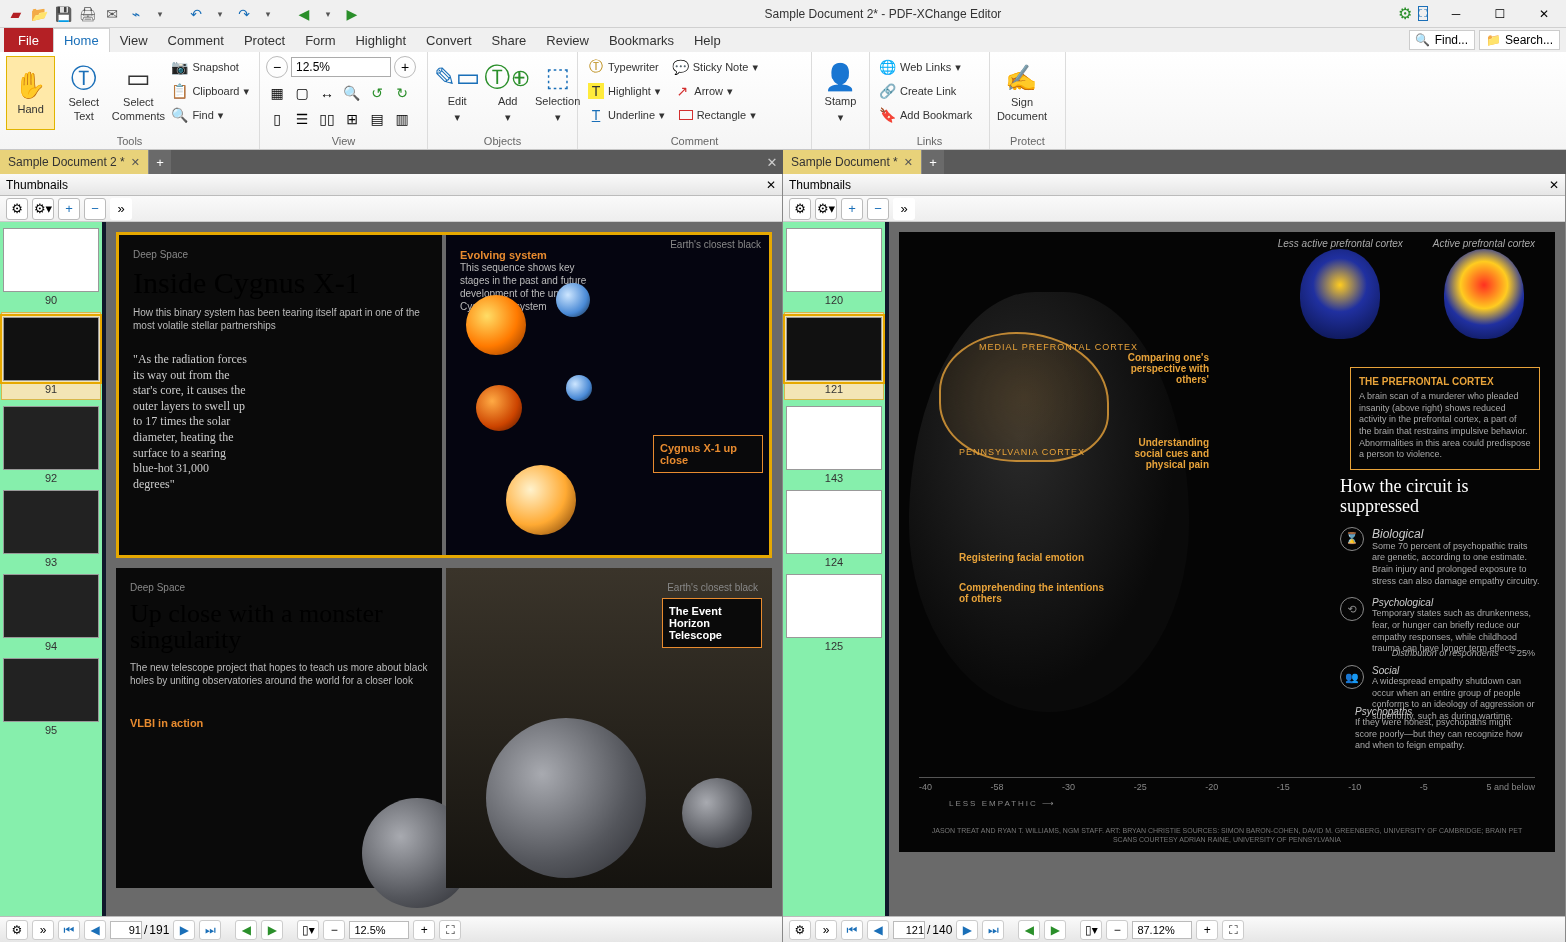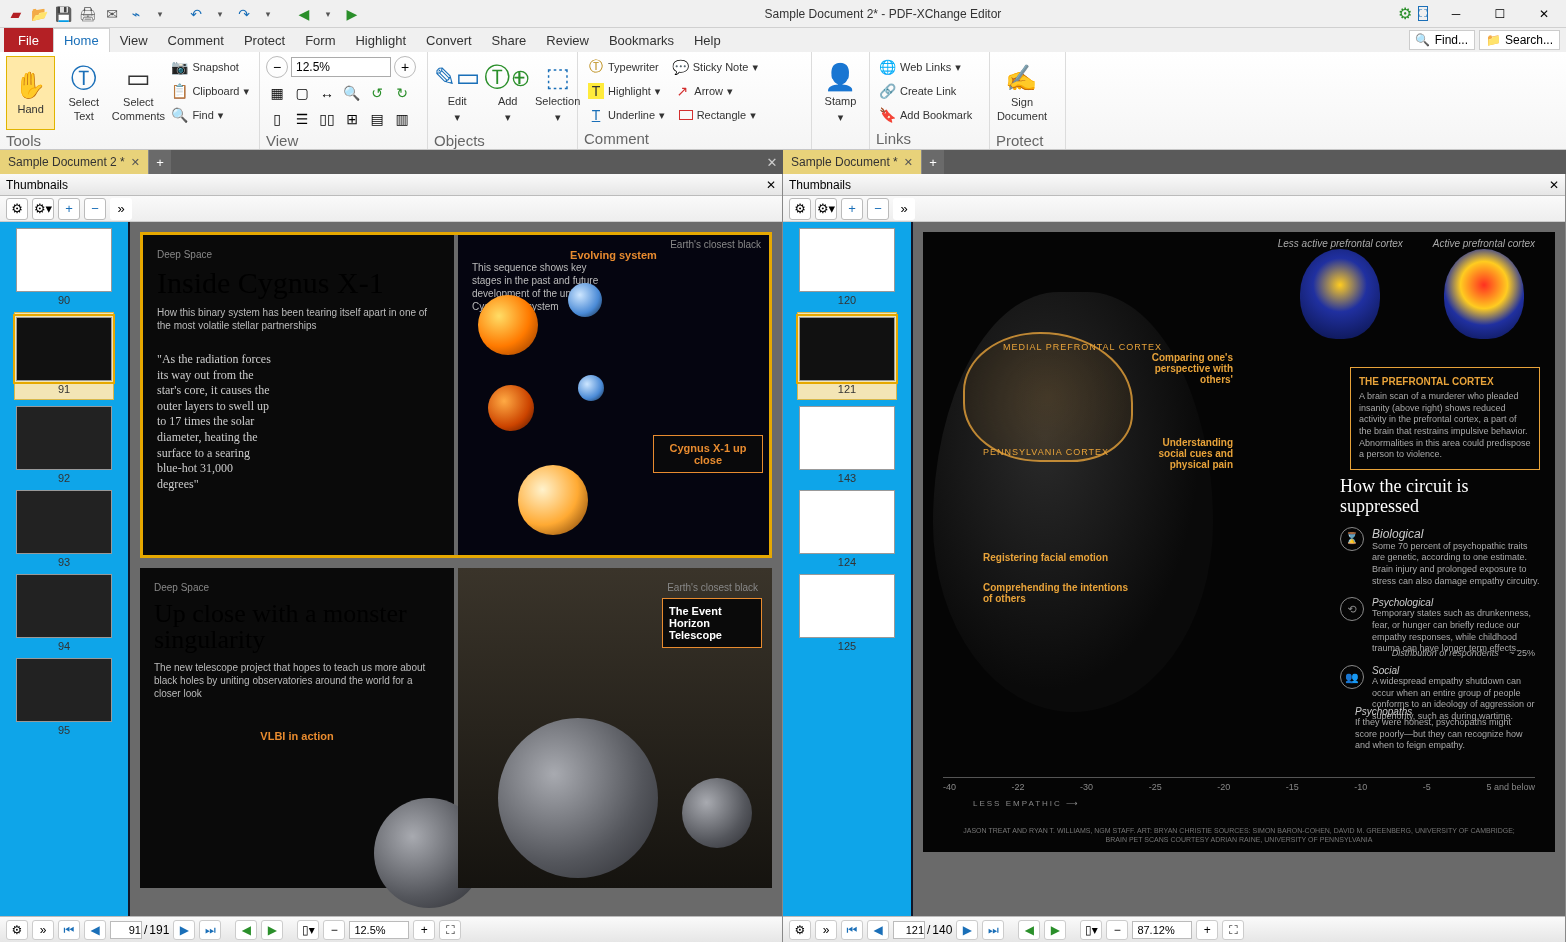--- a/index.html
+++ b/index.html
@@ -15,21 +15,21 @@
 .menubar { height: 24px; background: #f0f0f0; display: flex; align-items: center; padding-left: 4px; }
 .file-tab { background: #b42025; color: #fff; height: 24px; padding: 0 14px; display: flex; align-items: center; font-size: 13px; cursor: pointer; }
 .menu-item { padding: 0 10px; height: 24px; display: flex; align-items: center; font-size: 13px; color: #333; cursor: pointer; }
 .menu-item.active { background: #fff; border-top: 1px solid #d0d0d0; border-left: 1px solid #d0d0d0; border-right: 1px solid #d0d0d0; color: #1a6fb8; }
 .menu-right { margin-left: auto; display: flex; align-items: center; gap: 4px; padding-right: 6px; }
 .menu-right .mbtn { display: flex; align-items: center; gap: 4px; font-size: 12px; padding: 2px 6px; border: 1px solid #ccc; background: #fff; cursor: pointer; }
 
 .ribbon { height: 98px; background: linear-gradient(#fff,#f5f5f5); border-bottom: 1px solid #c7c7c7; display: flex; }
 .rgroup { border-right: 1px solid #dcdcdc; padding: 4px 6px 2px 6px; display: flex; flex-direction: column; }
 .rgroup-body { flex: 1; display: flex; gap: 4px; align-items: flex-start; }
-.rgroup-label { font-size: 15px; color: #666; padding-top: 2px; }
+.rgroup-label { text-align: center; font-size: 11px; color: #666; padding-top: 2px; }
 .bigbtn { display: flex; flex-direction: column; align-items: center; justify-content: center; width: 52px; height: 74px; font-size: 11px; color: #333; cursor: pointer; text-align: center; line-height: 1.2; gap: 2px; }
 .bigbtn.hand { background: #ffe9a8; border: 1px solid #e0b400; }
 .bigbtn .bicon { font-size: 26px; }
 .smallcol { display: flex; flex-direction: column; gap: 2px; }
 .smallbtn { display: flex; align-items: center; gap: 4px; font-size: 11px; color: #333; padding: 2px 4px; cursor: pointer; height: 22px; }
 .smallbtn .sicon { width: 16px; height: 16px; display: inline-flex; align-items: center; justify-content: center; font-size: 14px; }
 .zoom-box { width: 100px; height: 20px; border: 1px solid #ababab; background: #fff; font-size: 12px; padding: 0 4px; }
 .iconbtn { width: 22px; height: 22px; display: flex; align-items: center; justify-content: center; font-size: 14px; cursor: pointer; border: 1px solid transparent; }
 
 .doc-tabs { height: 24px; background: #5a5a5a; display: flex; }
@@ -41,36 +41,36 @@
 .tab-close-pane { width: 22px; color: #ccc; display: flex; align-items: center; justify-content: center; font-size: 13px; cursor: pointer; }
 
 .workspace { flex: 1; display: flex; min-height: 0; }
 .pane { flex: 1; display: flex; flex-direction: column; min-width: 0; border-right: 1px solid #888; }
 
 .thumb-panel { height: 22px; background: linear-gradient(#fafafa,#e6e6e6); border-bottom: 1px solid #bbb; display: flex; align-items: center; padding: 0 6px; font-size: 12px; justify-content: space-between; }
 .thumb-toolbar { height: 26px; background: linear-gradient(#fafafa,#eee); border-bottom: 1px solid #ccc; display: flex; align-items: center; padding: 0 6px; gap: 4px; }
 .tt-btn { width: 22px; height: 22px; border: 1px solid #bbb; border-radius: 3px; background: #fff; display: flex; align-items: center; justify-content: center; font-size: 13px; cursor: pointer; }
 
 .pane-body { flex: 1; display: flex; min-height: 0; }
-.thumb-strip { width: 130px; background: #0ea5e9; border-right: 2px solid #0f172a; overflow-y: auto; padding: 6px 4px; display: flex; flex-direction: column; gap: 6px; align-items: center; }
+.thumb-strip { width: 106px; background: #86efac; border-right: 4px solid #0f172a; overflow-y: auto; padding: 6px 4px; display: flex; flex-direction: column; gap: 6px; align-items: center; }
 .thumb { width: 100px; display: flex; flex-direction: column; align-items: center; gap: 2px; cursor: pointer; }
 .thumb .timg { width: 96px; height: 64px; background: #222; border: 1px solid #999; position: relative; }
 .thumb.sel .timg { outline: 2px solid #e6a800; outline-offset: 1px; background: #111; }
 .thumb .timg.light { background: #fff; }
 .thumb .tlabel { font-size: 11px; color: #333; }
 .thumb.sel { background: #f3e5b5; border: 1px solid #d7b74a; padding: 4px; }
 .page-view { flex: 1; background: #6a6a6a; overflow: hidden; position: relative; display: flex; flex-direction: column; }
 .page-scroll { flex: 1; overflow: auto; padding: 10px; }
 .spread { display: flex; gap: 4px; }
 .spread .pg { flex: 1; background: #0a0a0a; padding: 14px; position: relative; min-height: 320px; }
 .hd { font-size: 10px; color: #888; margin-bottom: 4px; }
 .big-title { font-family: Georgia, serif; font-size: 30px; line-height: 1; margin: 8px 0; }
 .sub { font-size: 10px; color: #bbb; line-height: 1.3; }
 .quote { font-family: Georgia, serif; font-size: 12px; color: #ccc; line-height: 1.3; margin-top: 20px; }
-.orange-hd { color: #e88b2f; font-size: 11px; font-weight: bold; text-align: center; }
+.orange-hd { color: #e88b2f; font-size: 11px; font-weight: bold; }
 .ball { position: absolute; border-radius: 50%; }
 .darkpg { background: #050505; color: #ccc; padding: 20px; min-height: 620px; position: relative; }
 
 .statusbar { height: 26px; background: linear-gradient(#fafafa,#e6e6e6); border-top: 1px solid #bbb; display: flex; align-items: center; padding: 0 6px; gap: 4px; }
 .statusbar .sb-btn { width: 22px; height: 20px; display: flex; align-items: center; justify-content: center; font-size: 12px; border: 1px solid #ccc; border-radius: 3px; background: #fff; cursor: pointer; }
 .page-num { font-size: 12px; display: flex; align-items: center; gap: 2px; }
 .page-num input { width: 32px; height: 18px; font-size: 11px; text-align: right; border: 1px solid #bbb; }
 .zoom-in { width: 60px; height: 18px; font-size: 11px; border: 1px solid #bbb; padding: 0 4px; }
 .sb-spacer { flex: 1; }
 
@@ -476,21 +476,21 @@
               <span class="graytxt" style="margin-left:6px">~ 25%</span>
             </div>
 
             <div style="position:absolute;bottom:100px;right:30px;width:170px">
               <div style="color:#ccc;font-style:italic;font-size:10px">Psychopaths</div>
               <div class="graytxt">If they were honest, psychopaths might score poorly—but they can recognize how and when to feign empathy.</div>
             </div>
 
             <div class="axis">
               <span>-40</span>
-              <span>-22</span>
+              <span>-58</span>
               <span>-30</span>
               <span>-25</span>
               <span>-20</span>
               <span>-15</span>
               <span>-10</span>
               <span>-5</span>
               <span>5 and below</span>
             </div>
             <div style="position:absolute;bottom:44px;left:50px;font-size:8px;color:#888;letter-spacing:2px"><span>LESS EMPATHIC</span> ⟶</div>
 

